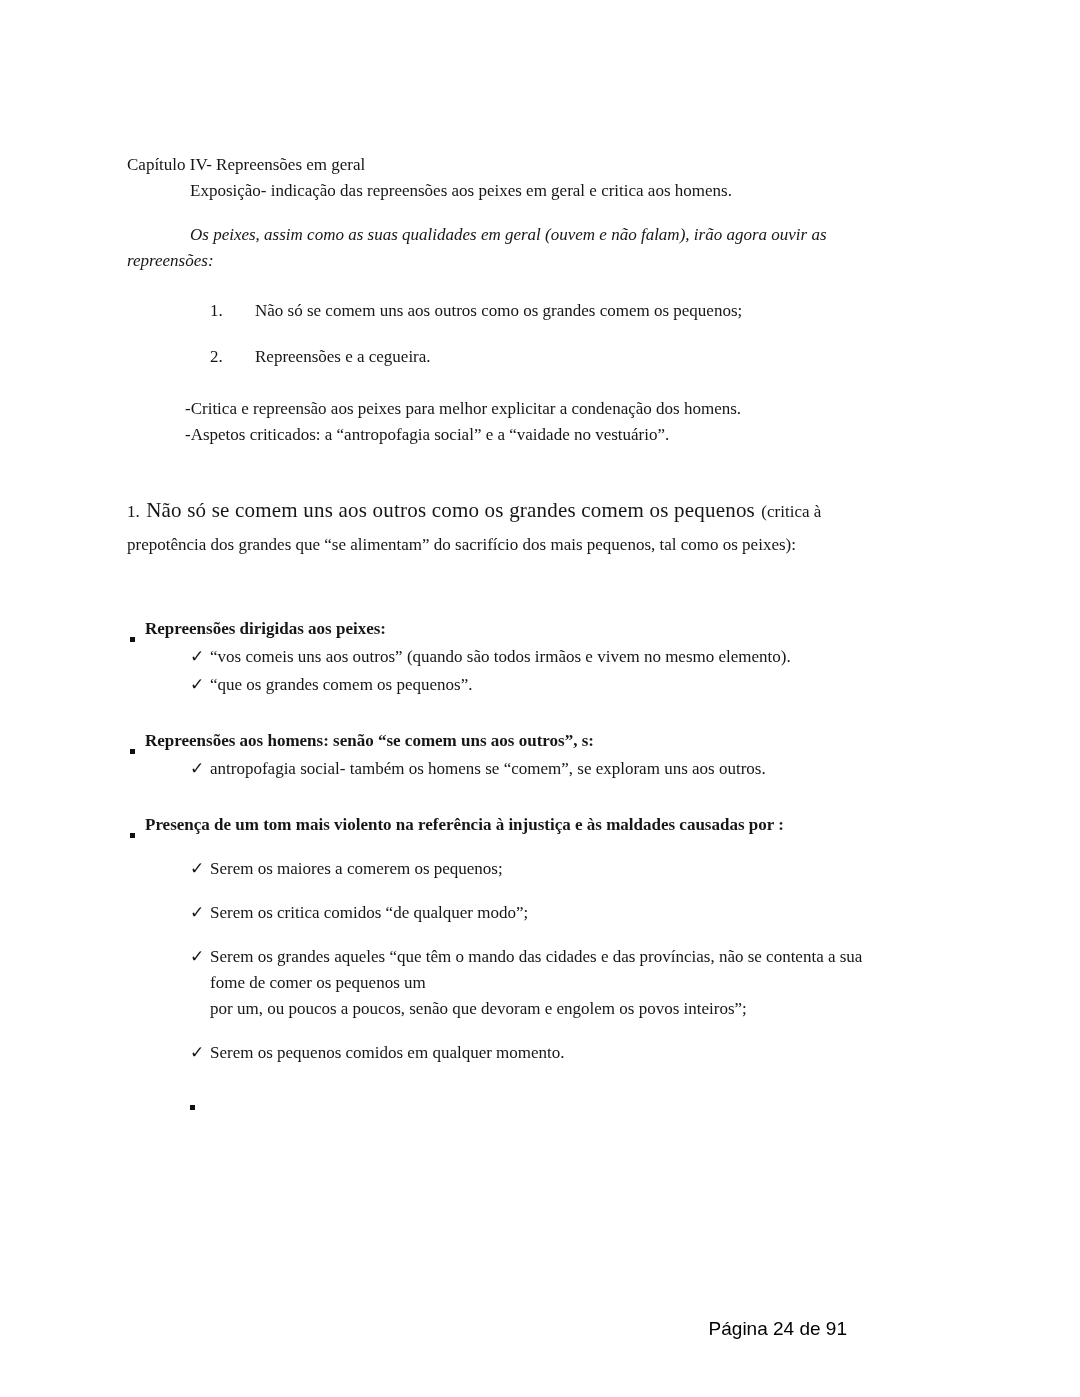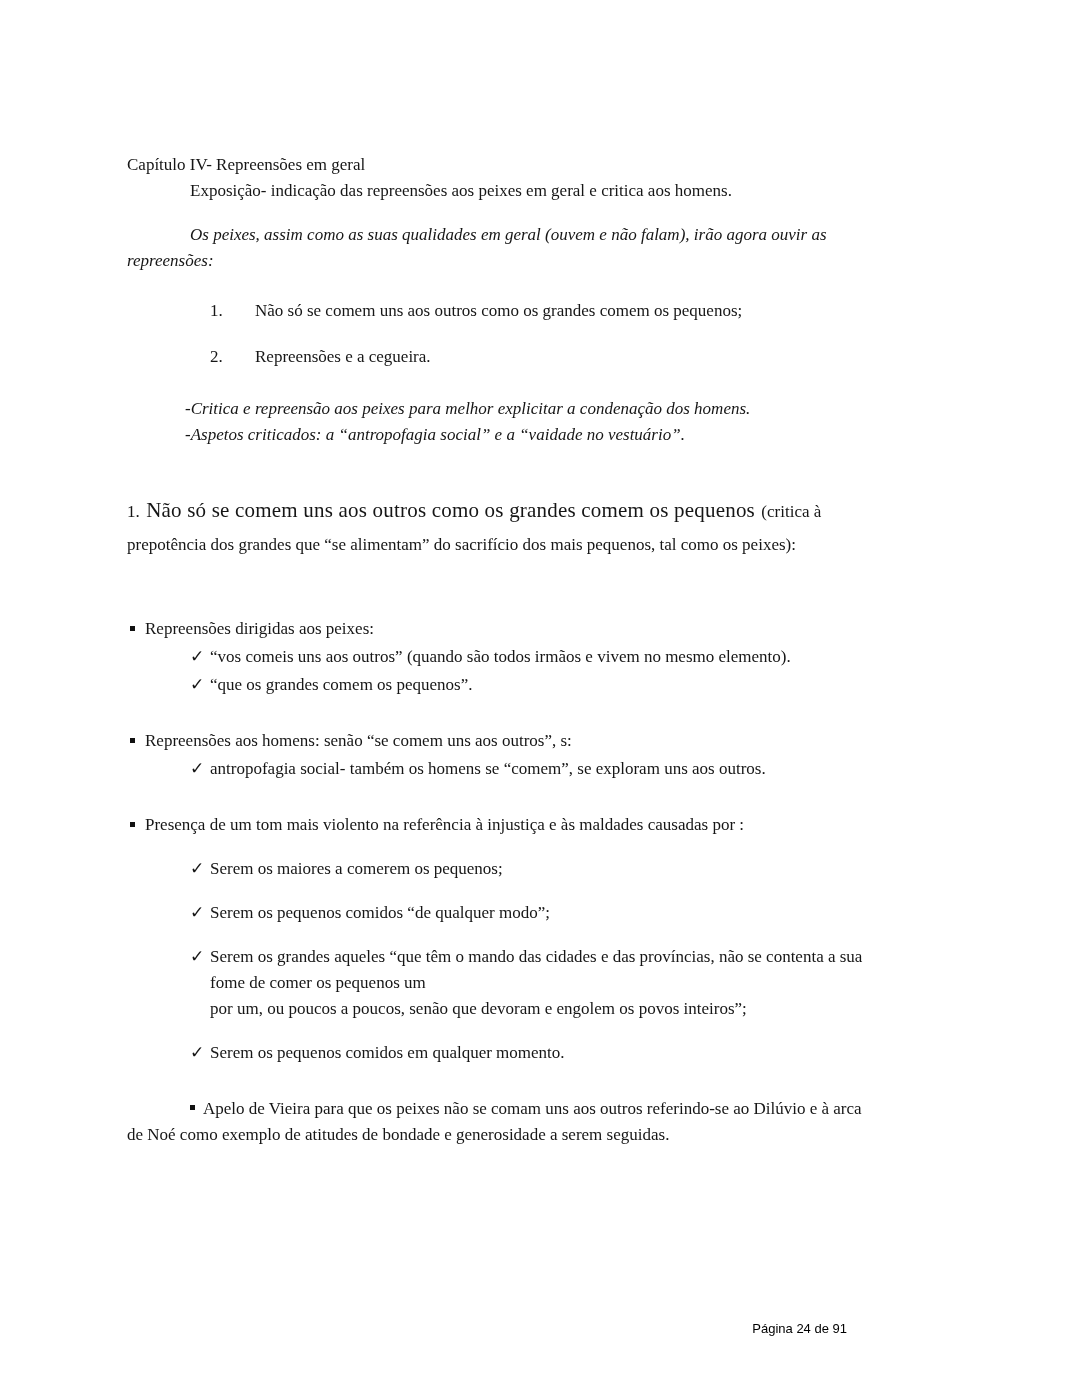--- a/index.html
+++ b/index.html
@@ -29,31 +29,31 @@
     text-indent: 63px;
     max-width: 830px;
     font-style: italic;
   }
 
   .numlist { margin-top: 24px; }
   .num-row { display: flex; margin-left: 83px; }
   .num-row + .num-row { margin-top: 20px; }
   .num { width: 45px; flex: 0 0 45px; }
 
-  .notes { margin-top: 26px; margin-left: 58px; font-style: italic; }
+  .notes { margin-top: 26px; margin-left: 58px; }
 
   .heading { margin-top: 46px; font-weight: normal; line-height: 30px; max-width: 830px; }
   .h-num  { font-size: 17px; }
   .h-main { font-size: 21px; letter-spacing: 0.2px; }
   .h-tail { font-size: 17px; }
 
   .section { margin-top: 30px; }
   .section.first { margin-top: 56px; }
 
-  .bullet-row { display: flex; align-items: flex-start; margin-left: 3px; }
+  .bullet-row { display: flex; align-items: flex-end; margin-left: 3px; font-weight: bold; }
   .sq {
     display: inline-block;
     width: 5px; height: 5px;
     background: #111;
     flex: 0 0 5px;
     margin-top: 10px;
     margin-right: 10px;
   }
   .bullet-label { }
 
@@ -69,21 +69,21 @@
     margin-top: 0;
     margin-right: 8px;
     position: relative; top: -3px;
   }
 
   .footer {
     position: absolute;
     top: 1292px;
     right: 125px;
     font-family: "Liberation Sans", "DejaVu Sans", sans-serif;
-    font-size: 13px;
+    font-size: 19px;
     color: #000;
   }
 </style>
 </head>
 <body>
 
 <div class="page">
 
   <div class="title">Capítulo IV- Repreensões em geral</div>
 
@@ -145,32 +145,31 @@
     <div class="bullet-row">
       <span class="sq"></span>
       <span class="bullet-label">Presença de um tom mais violento na referência à injustiça e às maldades causadas por :</span>
     </div>
     <div class="check-row">
       <span class="check">✓</span>
       <span class="check-text">Serem os maiores a comerem os pequenos;</span>
     </div>
     <div class="check-row">
       <span class="check">✓</span>
-      <span class="check-text">Serem os pequenos comidos “de qualquer modo”;</span>
+      <span class="check-text">Serem os critica comidos “de qualquer modo”;</span>
     </div>
     <div class="check-row">
       <span class="check">✓</span>
       <span class="check-text pre">Serem os grandes aqueles “que têm o mando das cidades e das províncias, não se contenta a sua
 fome de comer os pequenos um
 por um, ou poucos a poucos, senão que devoram e engolem os povos inteiros”;</span>
     </div>
     <div class="check-row">
       <span class="check">✓</span>
       <span class="check-text">Serem os pequenos comidos em qualquer momento.</span>
     </div>
   </div>
 
-  <p class="final"><span class="sq sq-inline"></span><span class="pre">Apelo de Vieira para que os peixes não se comam uns aos outros referindo-se ao Dilúvio e à arca
-de Noé como exemplo de atitudes de bondade e generosidade a serem seguidas.</span></p>
+  <p class="final"><span class="sq sq-inline"></span></p>
 
   <div class="footer">Página 24 de 91</div>
 
 </div>
 
 </body></html>

